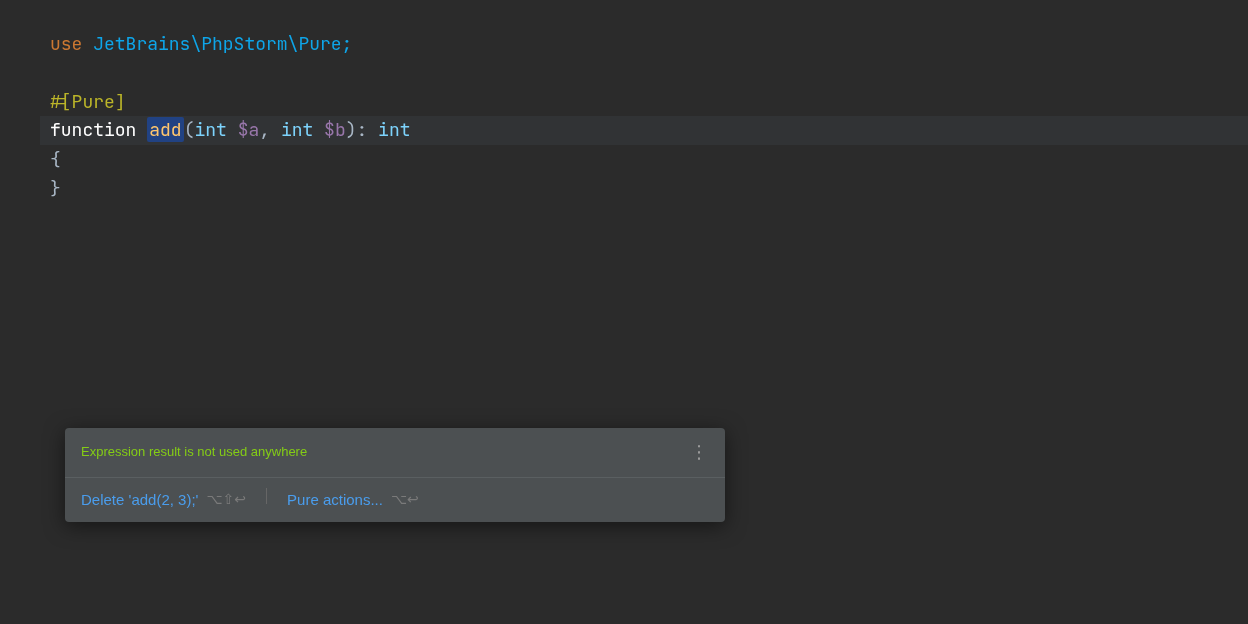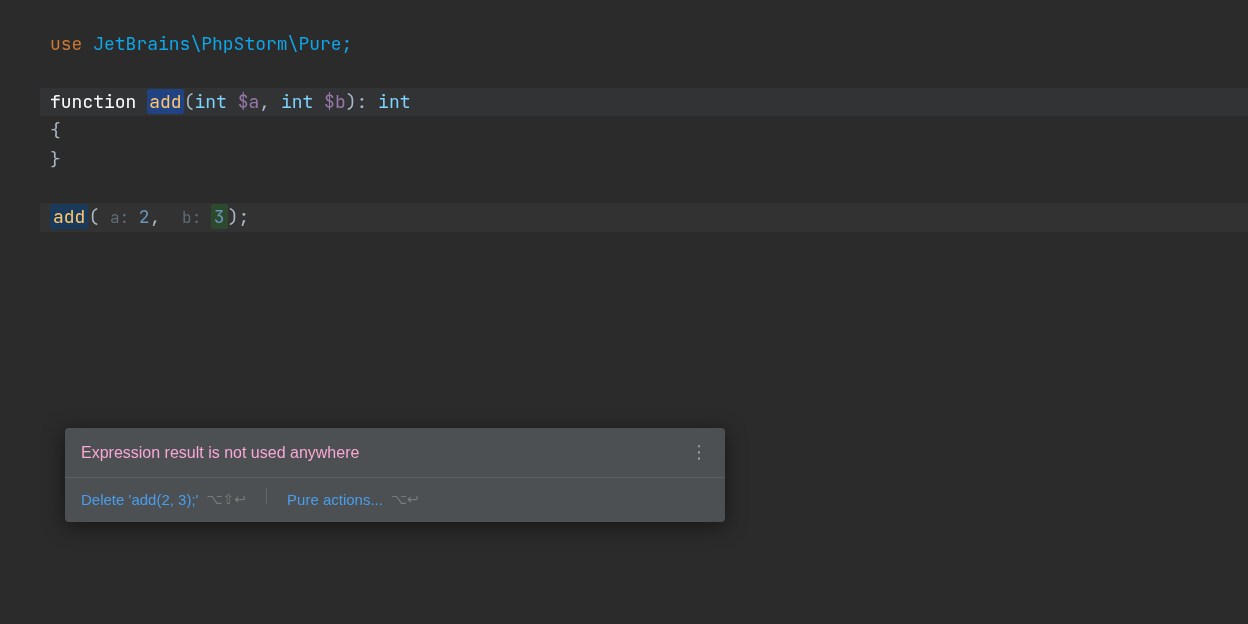--- a/index.html
+++ b/index.html
@@ -85,23 +85,23 @@
 
     .popup-header {
       display: flex;
       align-items: center;
       justify-content: space-between;
       padding: 10px 16px 10px 16px;
       border-bottom: 1px solid #5a5f61;
     }
 
     .popup-message {
-      color: #f9a8d4;
+      color: #84cc16;
       font-family: -apple-system, BlinkMacSystemFont, 'Segoe UI', sans-serif;
-      font-size: 16px;
+      font-size: 13px;
     }
 
     .popup-dots {
       color: #a0a0a0;
       font-size: 18px;
       cursor: pointer;
       letter-spacing: 1px;
     }
 
     .popup-actions {
@@ -137,31 +137,31 @@
   </style>
 </head>
 <body>
 
 <div class="editor">
 
   <span class="code-line"><span class="kw-use">use</span><span class="ns"> JetBrains\PhpStorm\Pure;</span></span>
 
   <span class="empty-line"></span>
 
+  <span class="code-line"><span class="attr">#[Pure]</span></span>
 
   <span class="code-line highlighted-line"><span class="kw-function">function</span><span class="punct"> </span><span class="fn-name fn-name-bg">add</span><span class="punct">(</span><span class="kw-int">int</span><span class="punct"> </span><span class="var">$a</span><span class="punct">, </span><span class="kw-int">int</span><span class="punct"> </span><span class="var">$b</span><span class="punct">): </span><span class="kw-int">int</span></span>
 
   <span class="code-line"><span class="punct">{</span></span>
 
 
   <span class="code-line"><span class="punct">}</span></span>
 
   <span class="empty-line"></span>
 
-  <span class="code-line active-line"><span class="add-call add-call-bg">add</span><span class="punct">( </span><span class="hint-label">a: </span><span class="hint-value">2</span><span class="punct">,  </span><span class="hint-label">b: </span><span class="b-hint-bg"><span class="hint-value">3</span></span><span class="punct">);</span></span>
 
 </div>
 
 <div class="popup">
   <div class="popup-header">
     <span class="popup-message">Expression result is not used anywhere</span>
     <span class="popup-dots">⋮</span>
   </div>
   <div class="popup-actions">
     <a class="popup-action-link">Delete 'add(2, 3);'</a>

